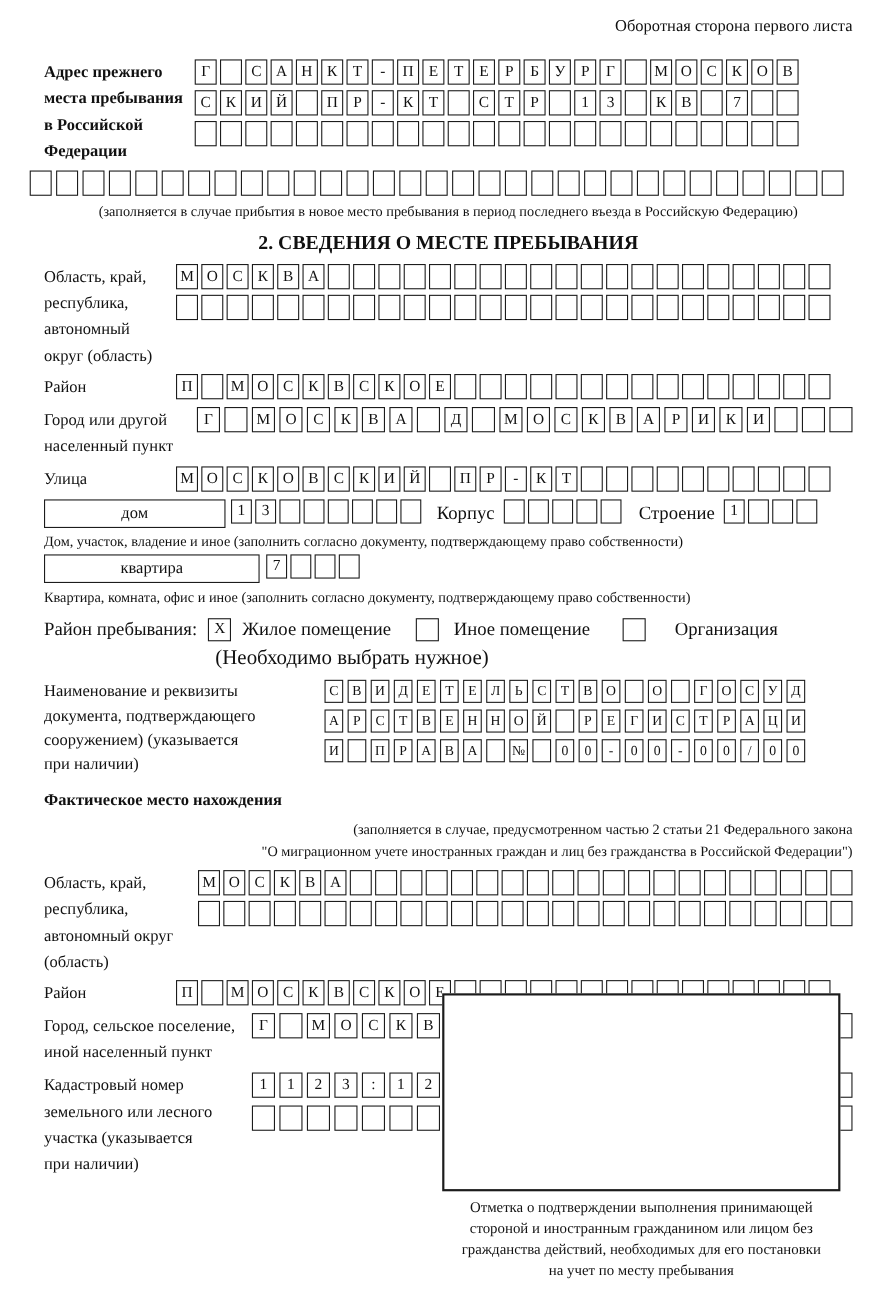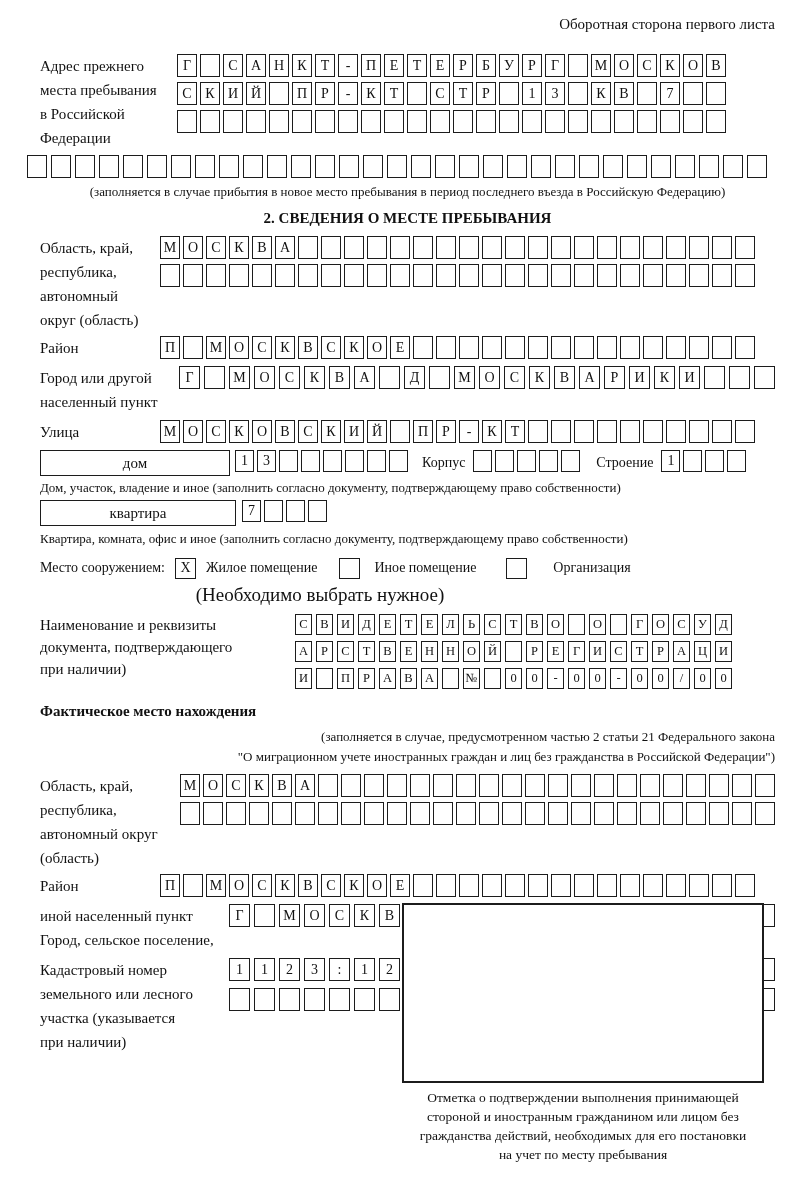--- a/index.html
+++ b/index.html
@@ -19,41 +19,41 @@
     width:20px; height:23px; border:1.6px solid #1c1c1c; flex:0 0 auto;
     display:flex; align-items:center; justify-content:center;
     font-size:14px; background:#fff;
   }
   .cells.g4 { gap:4px; }
   .cells.w21 .cell { width:21px; }
   .cells.doc .cell { width:17px; height:21px; font-size:12.5px; }
   .cells.house .cell { width:19px; height:22px; }
   .cells-col { display:flex; flex-direction:column; gap:5px; }
 
-  .lbl-prev { width:137px; }
+  .lbl-prev { width:137px;font-weight:bold; }
   .lbl-s2 { width:120px; }
   .lbl-city1 { width:144px; }
   .lbl-doc { width:255px; line-height:22px; }
   .lbl-reg2 { width:142px; }
   .lbl-city2 { width:194px; }
   .lbl-cad { width:190px; }
 
   .fullrow { margin:5px 0 0 -13px; }
   .top-caption { margin-top:6px; text-align:center; }
-  .section-title { text-align:center; font-weight:bold; font-size:15px; margin:10px 0 9px; }
+  .section-title { text-align:center; font-weight:bold; font-size:18px; margin:10px 0 9px; }
 
   .mb4 { margin-bottom:4px; } .mb6 { margin-bottom:6px;font-family:Liberation Serif, serif; }
 
   .wide-box {
     border:1.8px solid #1c1c1c; height:26px; display:flex;
     align-items:center; justify-content:center; font-size:15px; background:#fff;
   }
-  .house-box { width:190px; margin-right:5px; }
+  .house-box { width:165px; margin-right:5px; }
   .apt-box { width:196px; margin-right:6px; }
-  .inline-lbl { font-size:14px; line-height:26px;font-family:Liberation Serif, serif; }
+  .inline-lbl { font-size:17px; line-height:26px;font-family:Liberation Serif, serif; }
 
   .stay-row { display:flex; align-items:center; margin:8px 0 3px; }
   .checkbox {
     width:21px; height:21px; border:1.6px solid #1c1c1c; display:flex;
     align-items:center; justify-content:center; font-size:14px; background:#fff; flex:0 0 auto;
   }
   .stay-note { margin-left:130px; width:300px; text-align:center; font-size:19px; margin-bottom:8px; }
 
   .fact-title { text-align:left; font-weight:bold; font-size:15px; margin:14px 0 7px; }
   .fact-note { text-align:right; font-size:13px; line-height:20px; margin-bottom:7px; }
@@ -397,34 +397,35 @@
     <div class="cells house">
         <span class="cell">7</span>
         <span class="cell"></span>
         <span class="cell"></span>
         <span class="cell"></span>
       </div>
   </div>
   <div class="caption">Квартира, комната, офис и иное (заполнить согласно документу, подтверждающему право собственности)</div>
 
   <div class="stay-row">
-    <span class="inline-lbl">Место сооружением:</span>
+    <span class="inline-lbl">Район пребывания:</span>
     <span class="checkbox" style="margin:0 10px 0 10px;">X</span>
     <span class="inline-lbl">Жилое помещение</span>
     <span class="checkbox" style="margin:0 14px 0 22px;"></span>
     <span class="inline-lbl">Иное помещение</span>
     <span class="checkbox" style="margin:0 26px 0 30px;"></span>
     <span class="inline-lbl">Организация</span>
   </div>
   <div class="stay-note">(Необходимо выбрать нужное)</div>
 
   <div class="row">
     <div class="label lbl-doc">
       <div>Наименование и реквизиты</div>
       <div>документа, подтверждающего</div>
+      <div>сооружением) (указывается</div>
       <div>при наличии)</div>
     </div>
     <div class="cells-col" style="gap:6px;">
       <div class="cells g4 doc">
           <span class="cell">С</span>
           <span class="cell">В</span>
           <span class="cell">И</span>
           <span class="cell">Д</span>
           <span class="cell">Е</span>
           <span class="cell">Т</span>
@@ -593,22 +594,22 @@
         <span class="cell"></span>
         <span class="cell"></span>
         <span class="cell"></span>
         <span class="cell"></span>
         <span class="cell"></span>
       </div>
   </div>
 
   <div class="row mb6">
     <div class="label lbl-city2">
+      <div>Город, сельское поселение,</div>
       <div>иной населенный пункт</div>
-      <div>Город, сельское поселение,</div>
     </div>
     <div class="cells g4 w21">
         <span class="cell">Г</span>
         <span class="cell"></span>
         <span class="cell">М</span>
         <span class="cell">О</span>
         <span class="cell">С</span>
         <span class="cell">К</span>
         <span class="cell">В</span>
         <span class="cell">А</span>

